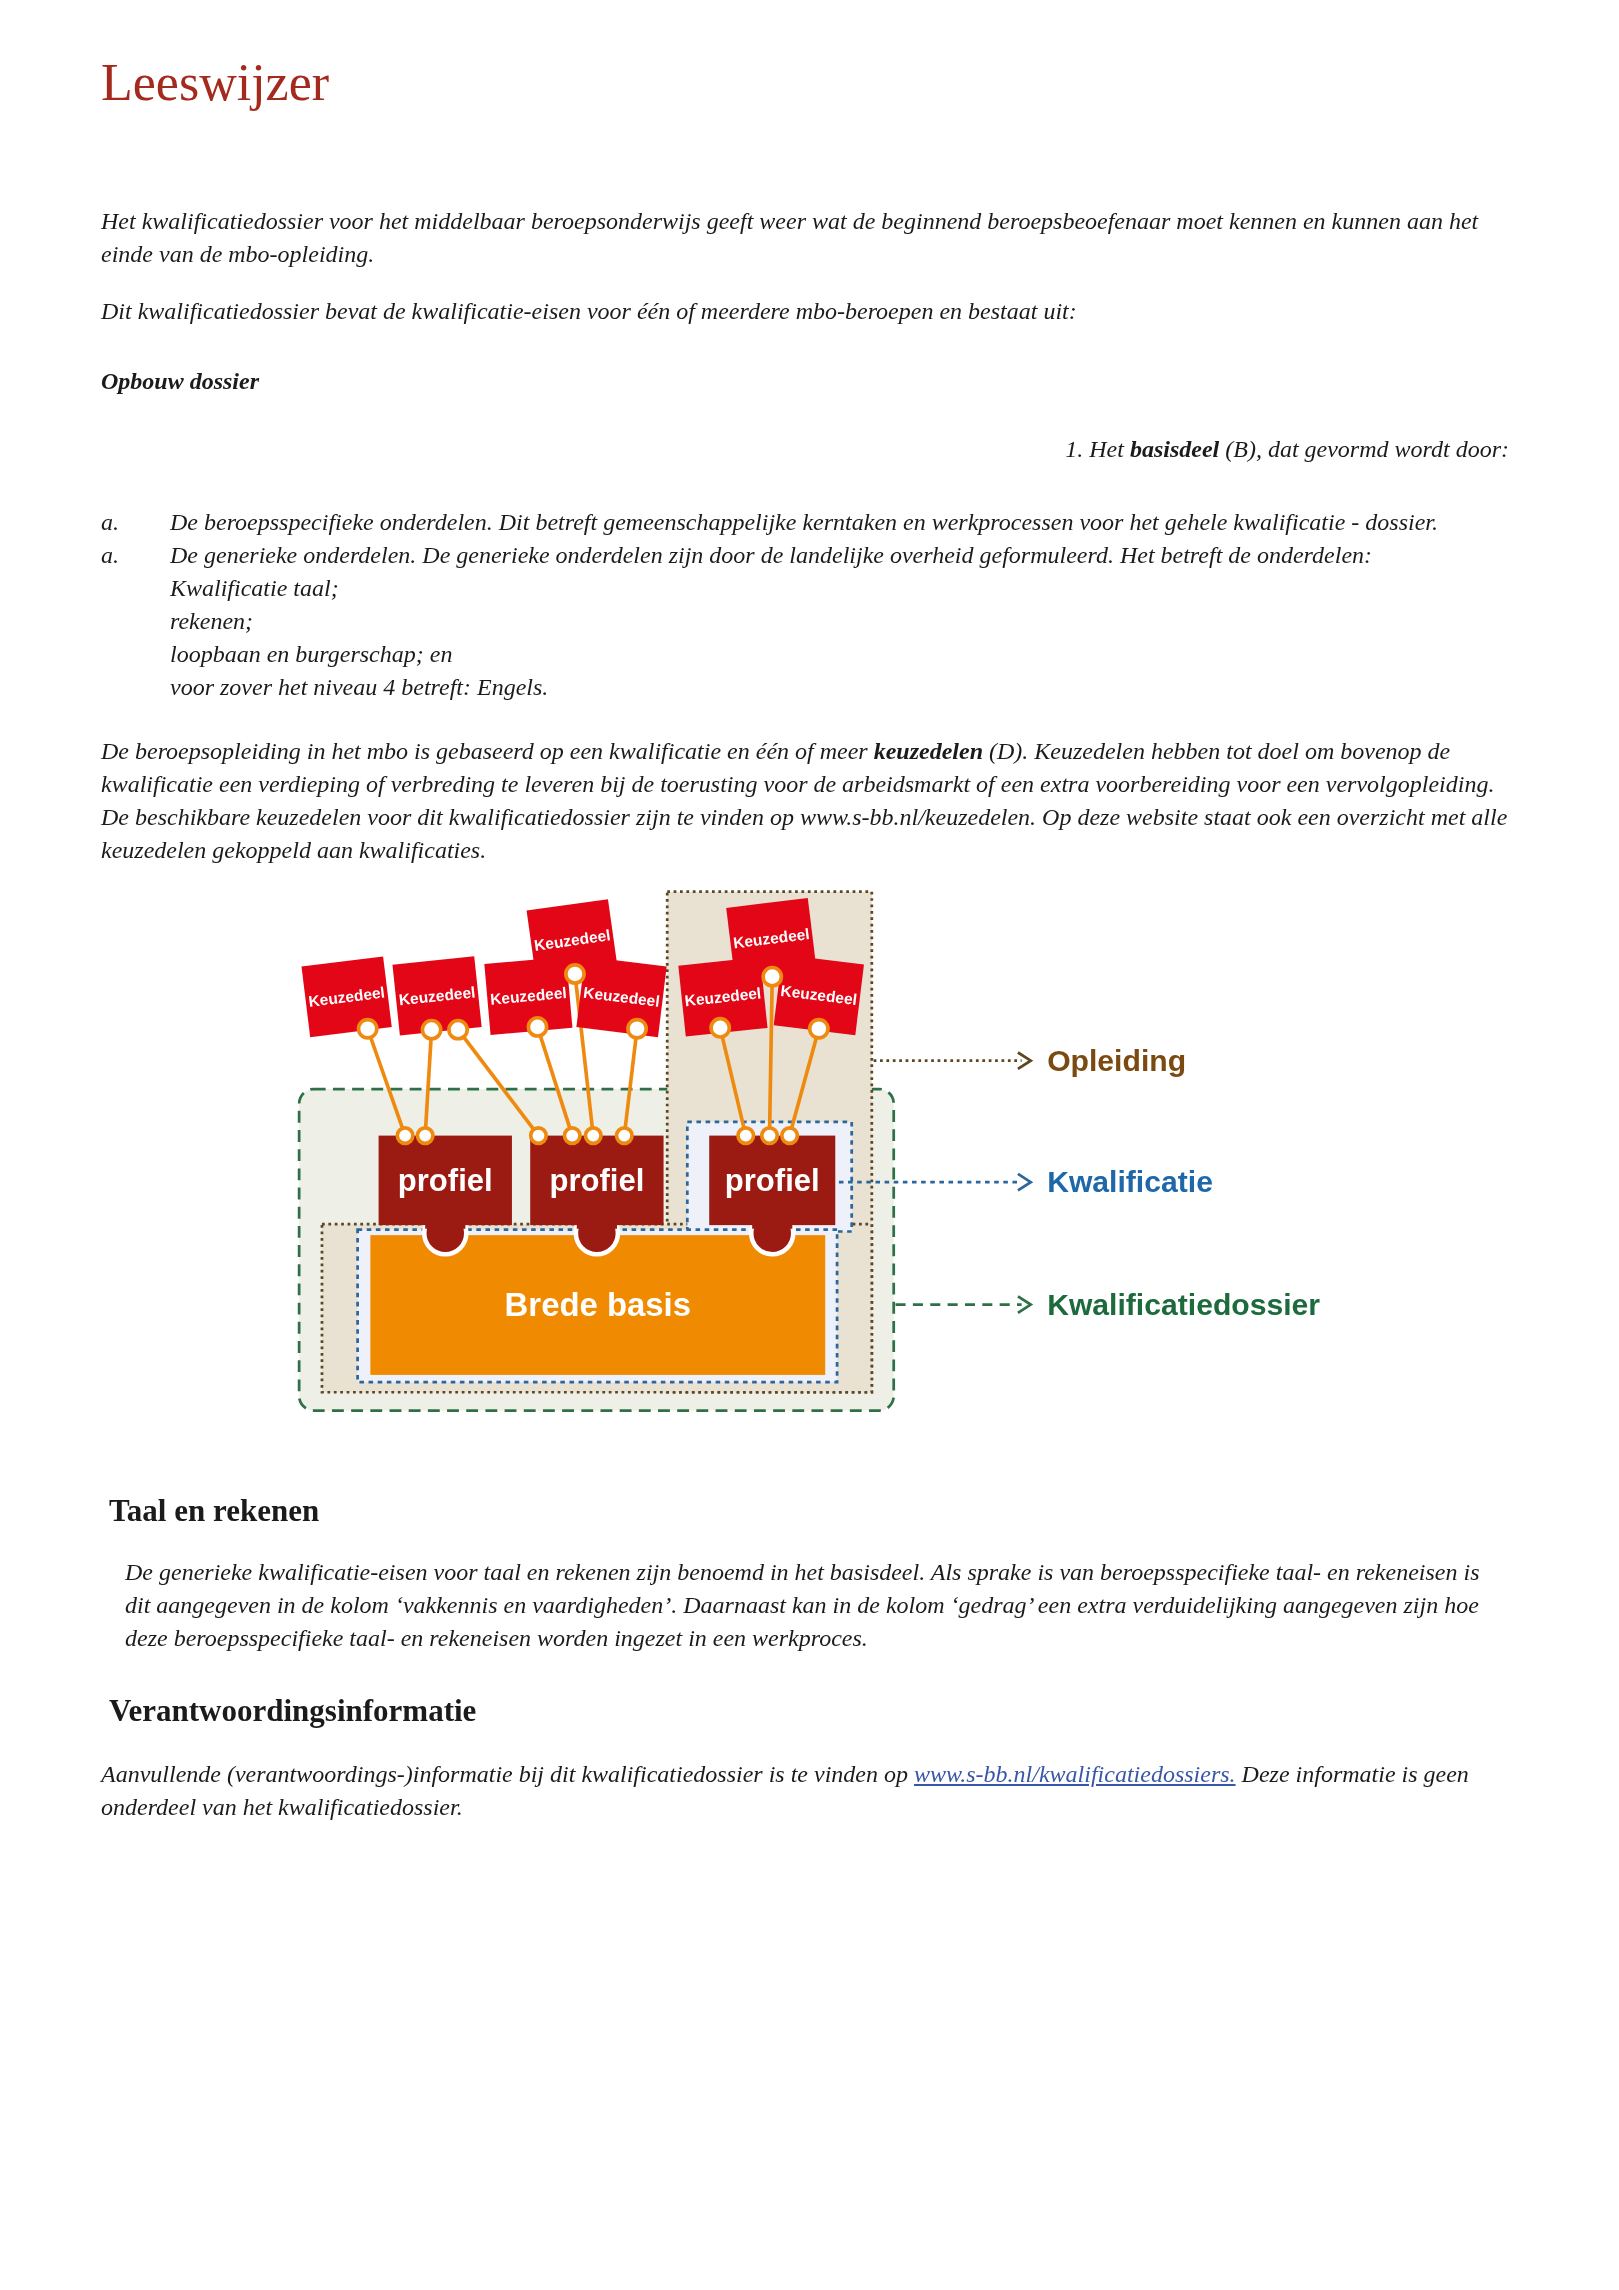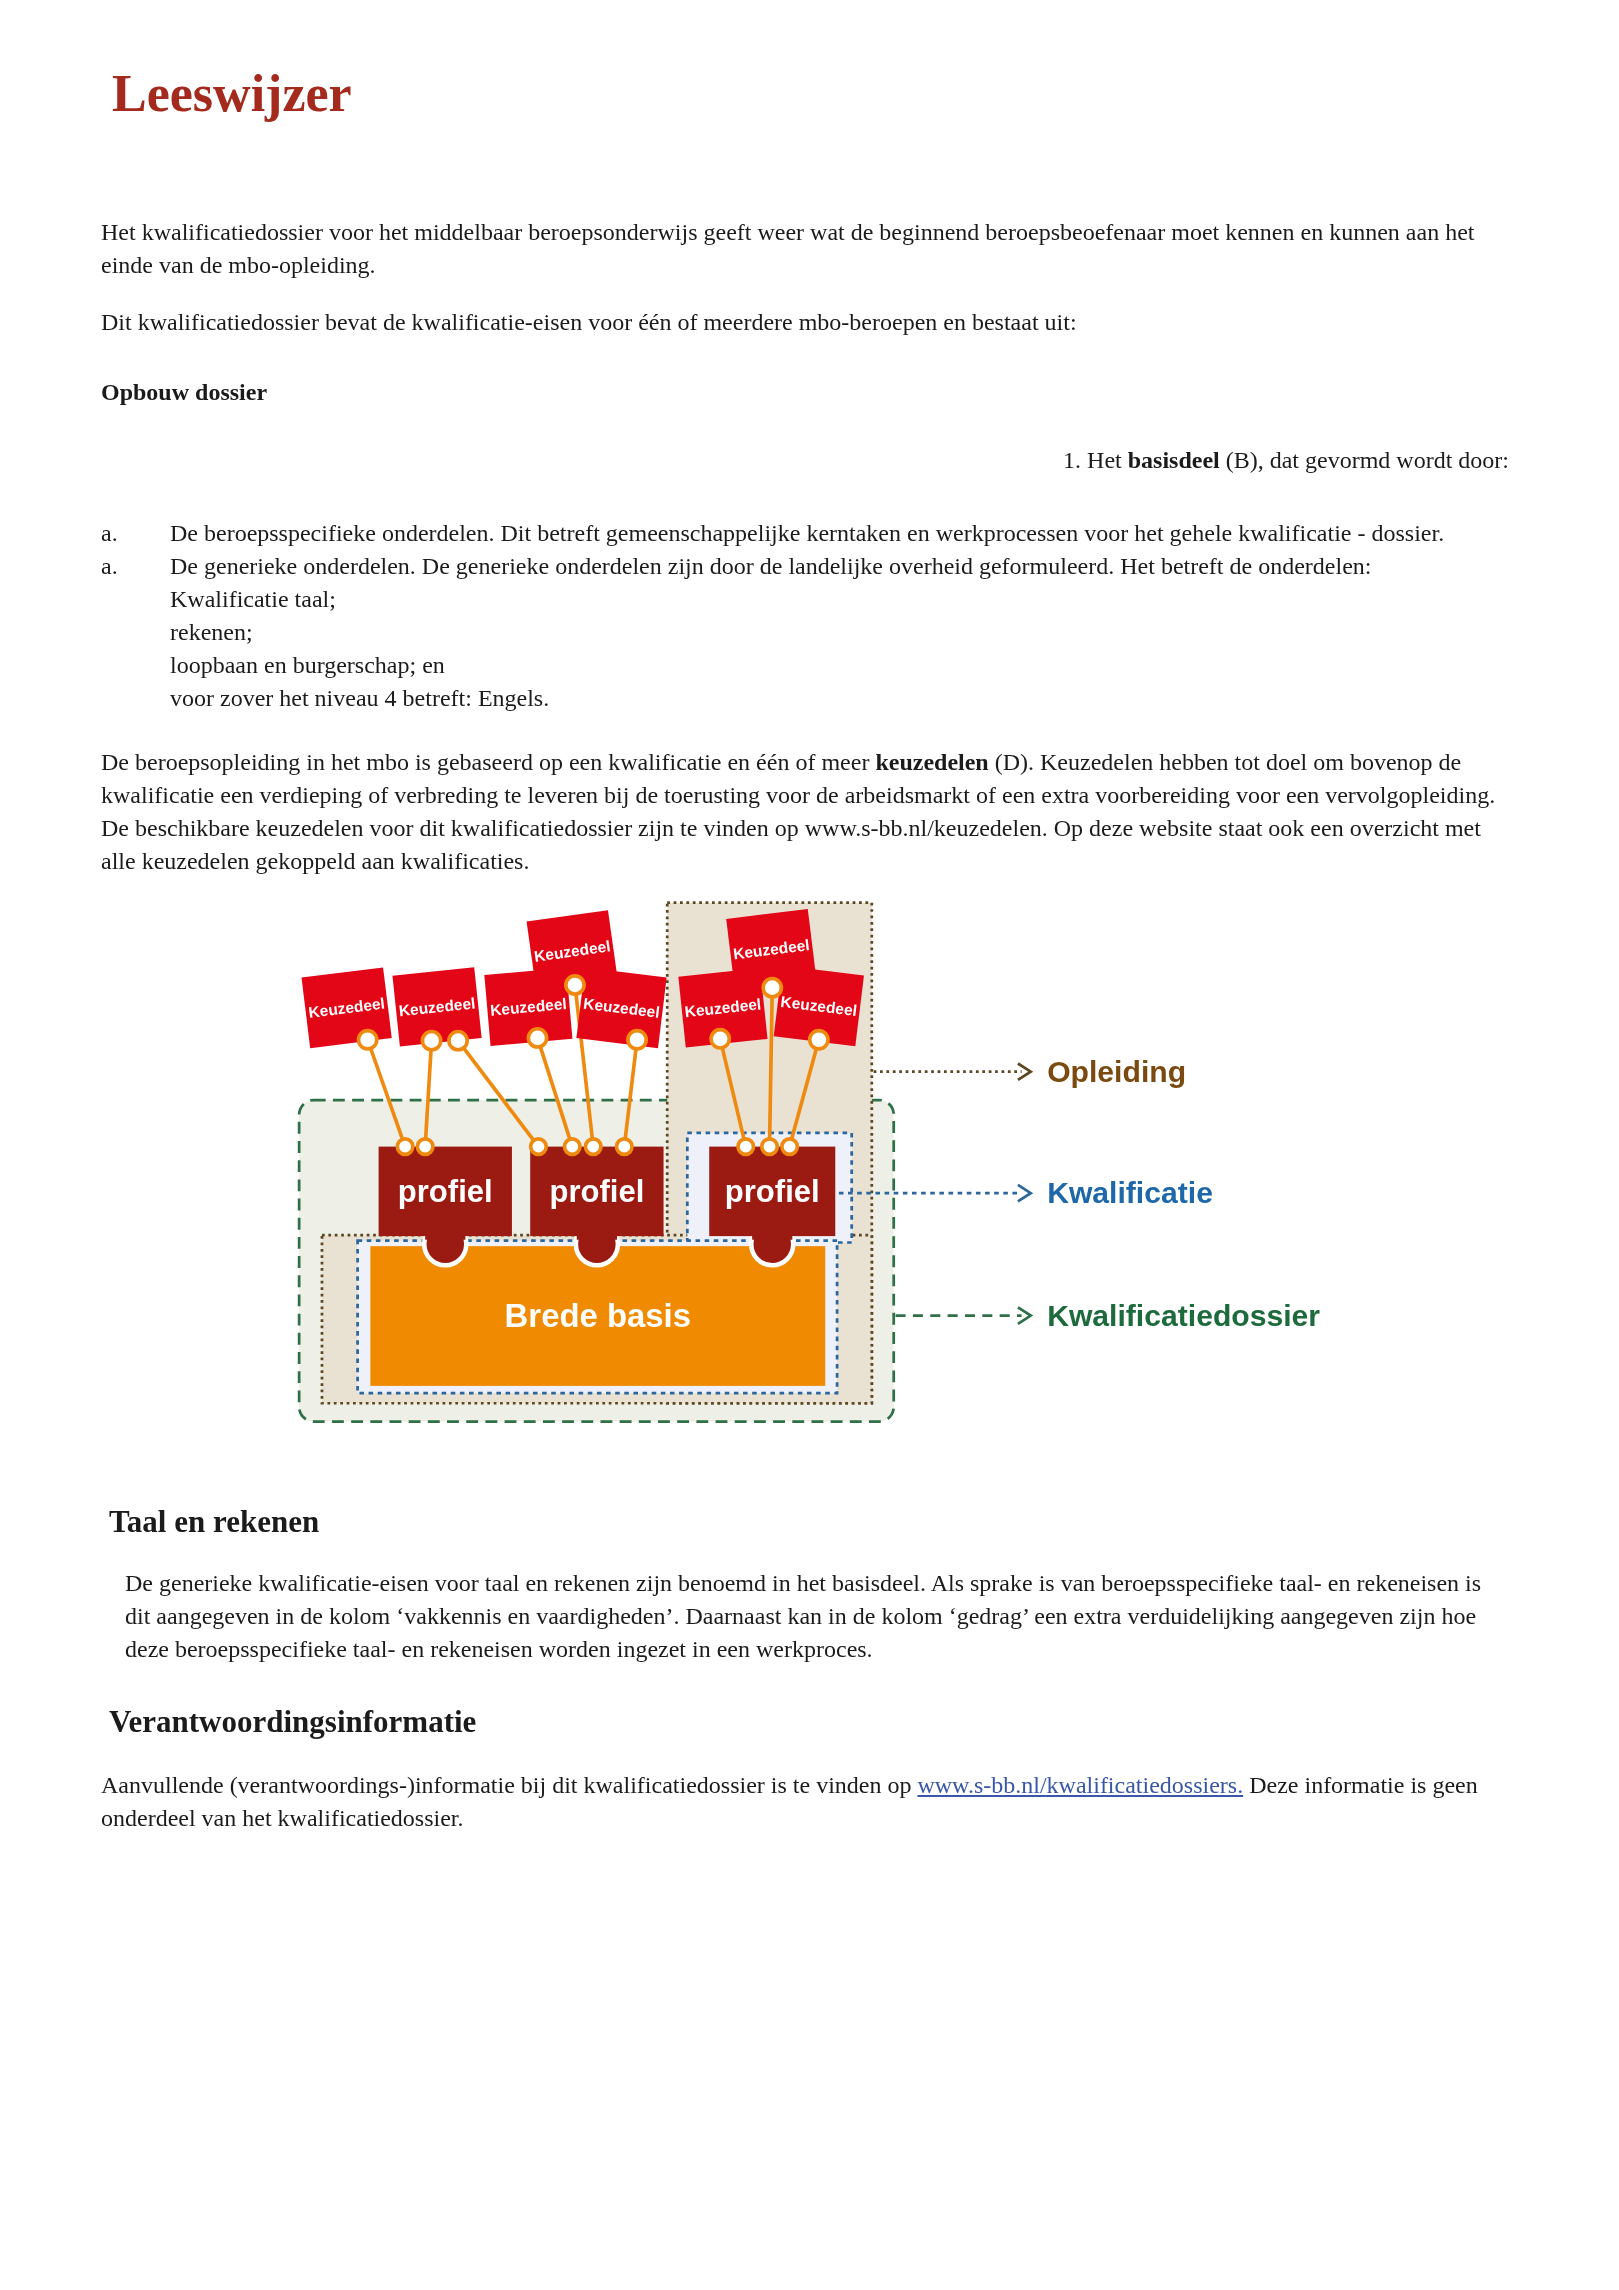--- a/index.html
+++ b/index.html
@@ -1,19 +1,19 @@
 <!DOCTYPE html>
 <html style="font-size:14.6px"><head>
 <meta charset="utf-8">
 <style>
   html,body{margin:0;padding:0;background:#fff;}
   body{width:1619px;height:2291px;font-family:"Liberation Serif",serif;color:#1b1b1b;position:relative;overflow:hidden;}
   .content{padding:55px 110px 0 101px;}
-  .title{font-size:52px;line-height:55px;font-weight:700;color:#a52a1e;margin:11px;}
-  .body-text{font-size:24px;line-height:33px;}
+  .title{font-size:52px;line-height:55px;font-weight:400;color:#a52a1e;margin:0;}
+  .body-text{font-size:24px;line-height:33px;font-style:italic;}
   .intro{margin-top:95px;max-width:1412px;}
   .subhead{font-weight:700;margin-top:37px;}
   .para{max-width:1412px;}
   .p-basisdeel{margin-top:35px;text-align:right;}
   .list{margin-top:40px;}
   .list-item{display:flex;}
   .marker{width:69px;flex:none;}
   .item-body{flex:1;max-width:1297px;}
   .p-profieldeel{margin-top:38px;}
   .p-keuzedelen{margin-top:31px;}

